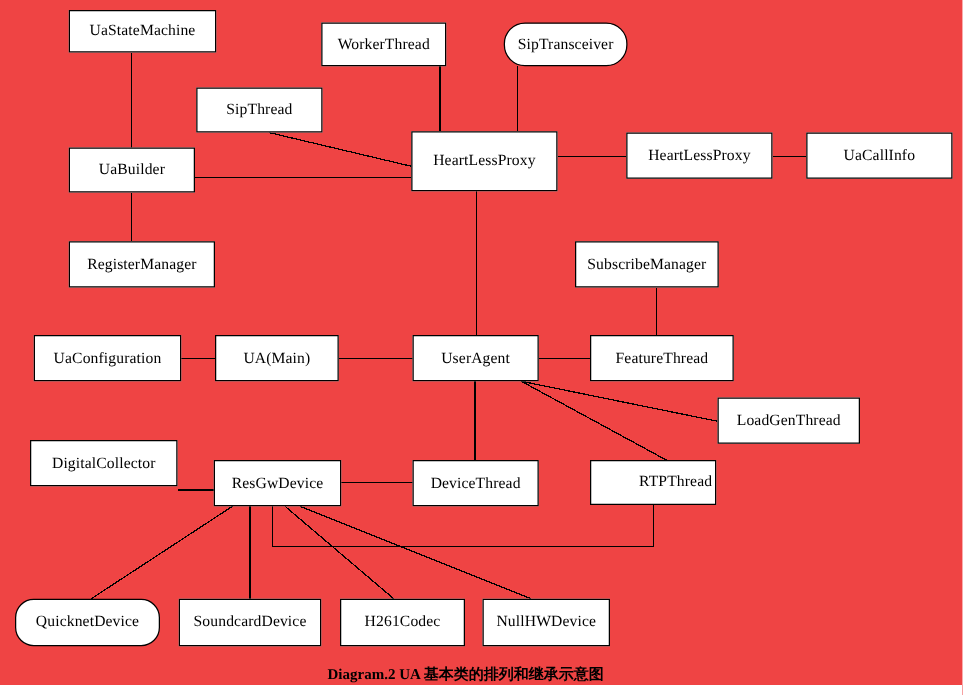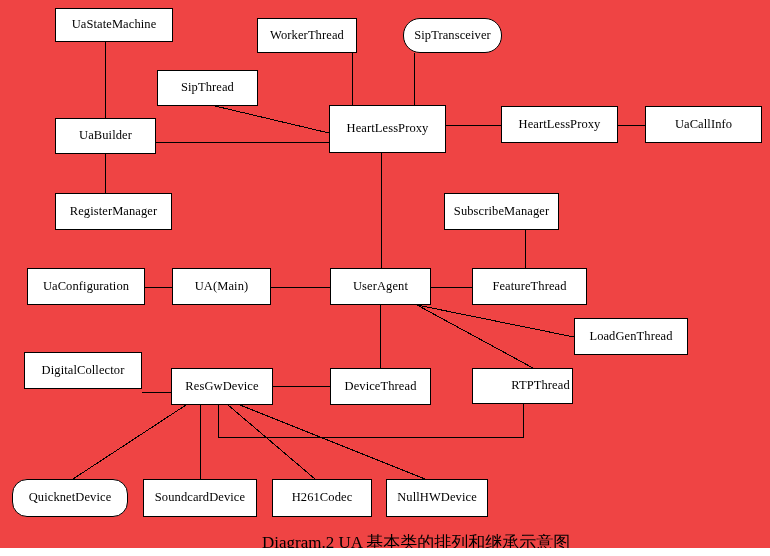--- a/index.html
+++ b/index.html
@@ -34,22 +34,22 @@
     text-align: center;
     font-size: 12.5px;
     line-height: 1.1;
     color: #000000;
     letter-spacing: 0.1px;
     white-space: nowrap;
     z-index: 2;
   }
   .caption {
     position: absolute;
-    font-weight: normal;
-    font-size: 17px;
+    font-weight: bold;
+    font-size: 12px;
     color: #000000;
     white-space: nowrap;
     z-index: 3;
   }
 </style>
 </head>
 <body>
 
 <div id="canvas">
   <svg id="edges" width="770" height="556" viewBox="0 0 770 556">
@@ -98,21 +98,21 @@
       </div>
       <div class="node" style="left: 645px; top: 106px; width: 117px; height: 37px;">
         <span>UaCallInfo</span>
       </div>
       <div class="node" style="left: 55px; top: 118px; width: 101px; height: 36px;">
         <span>UaBuilder</span>
       </div>
       <div class="node" style="left: 55px; top: 193px; width: 117px; height: 37px;">
         <span>RegisterManager</span>
       </div>
-      <div class="node" style="left: 444px; top: 193px; width: 115px; height: 37px;">
+      <div class="node" style="left: 460px; top: 193px; width: 115px; height: 37px;">
         <span>SubscribeManager</span>
       </div>
       <div class="node" style="left: 27px; top: 268px; width: 118px; height: 37px;">
         <span>UaConfiguration</span>
       </div>
       <div class="node" style="left: 172px; top: 268px; width: 99px; height: 37px;">
         <span>UA(Main)</span>
       </div>
       <div class="node" style="left: 330px; top: 268px; width: 101px; height: 37px;">
         <span>UserAgent</span>

